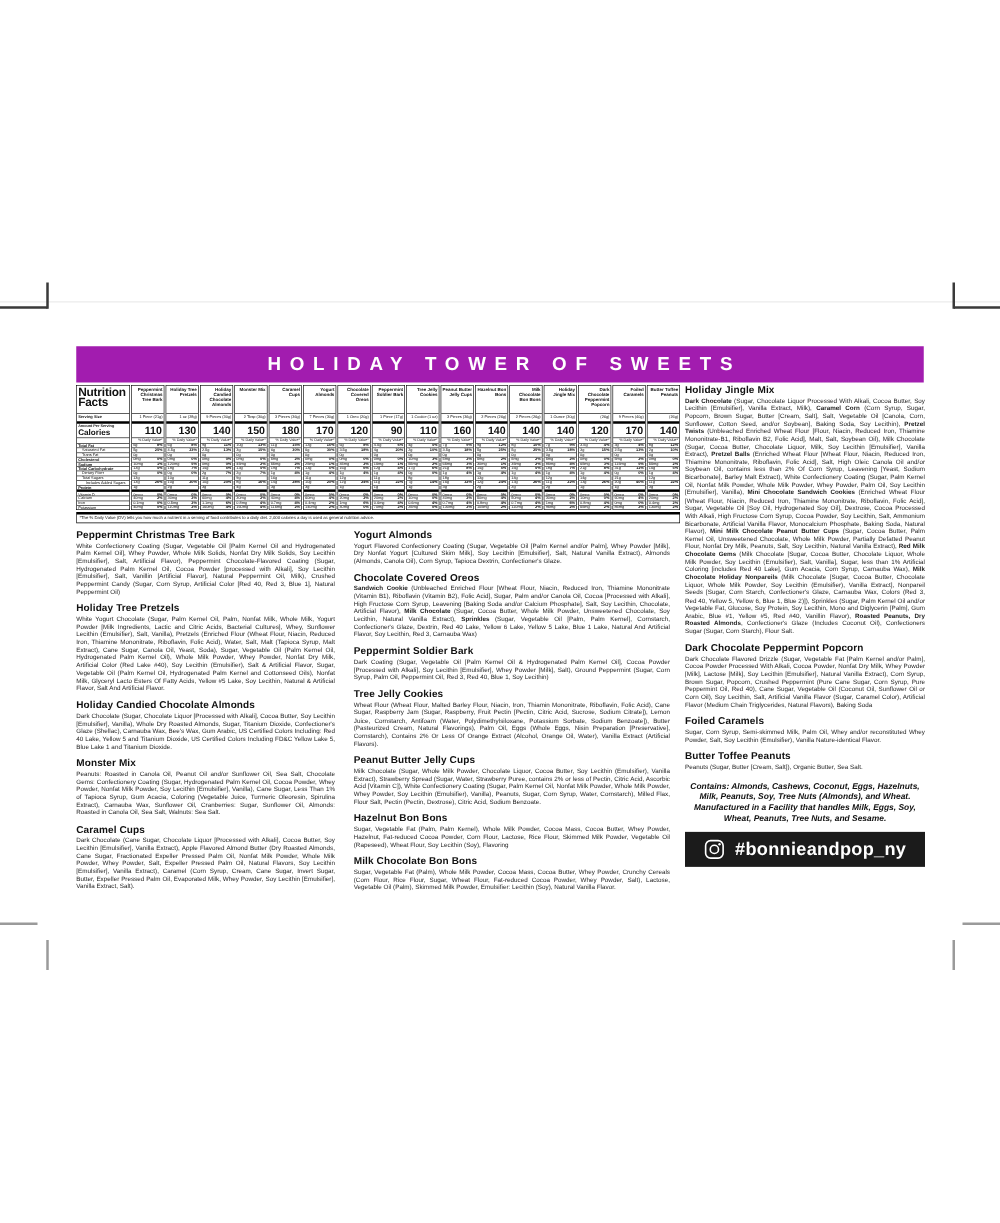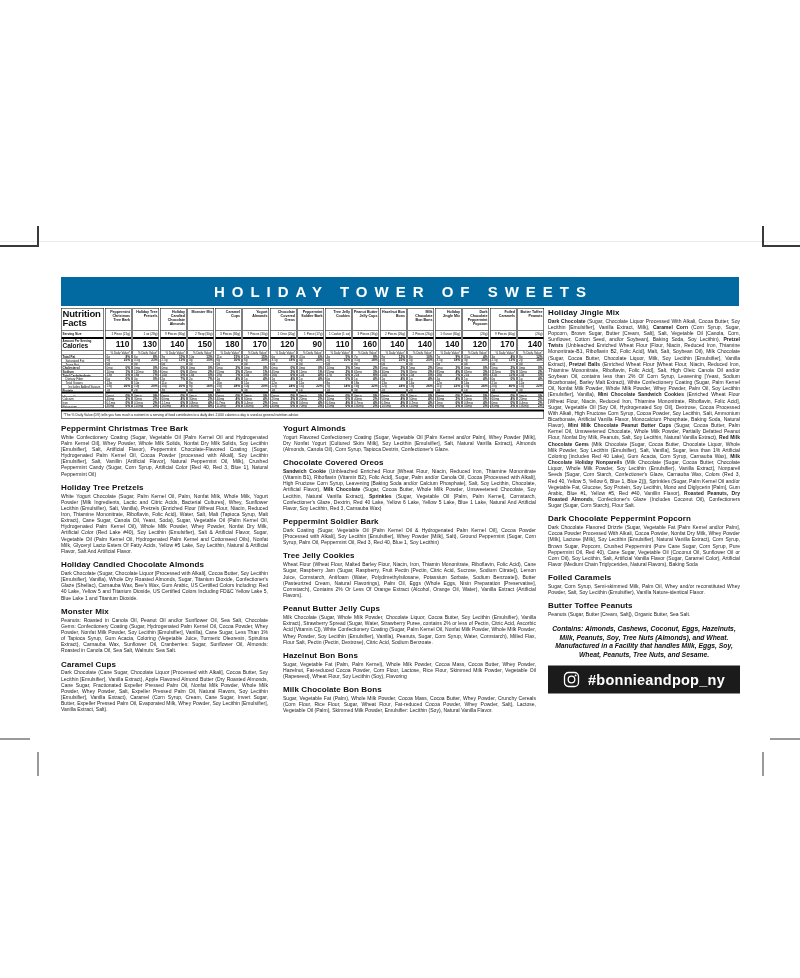--- a/index.html
+++ b/index.html
@@ -1,20 +1,20 @@
 <!DOCTYPE html>
 <html><head>
 <meta charset="utf-8">
 <style>
   html,body{margin:0;padding:0;background:#fff;}
   body{width:800px;height:978px;position:relative;font-family:"Liberation Sans",sans-serif;color:#111;overflow:hidden;}
   *{box-sizing:border-box;}
   .mark{position:absolute;}
   
-  .titlebar{position:absolute;left:61px;top:277px;width:678px;height:29px;background:#0369a1;
+  .titlebar{position:absolute;left:61px;top:277px;width:678px;height:29px;background:#a21caf;
     display:flex;align-items:center;justify-content:center;}
   .titlebar span{color:#fff;font-weight:700;font-size:15px;letter-spacing:7px;padding-left:7px;white-space:nowrap;}
   
   .ntable-wrap{position:absolute;left:61px;top:308px;width:968px;transform:scale(.5);transform-origin:0 0;}
   .ntable{display:flex;align-items:stretch;}
   .lblcol{width:86px;flex:none;border:1px solid #000;margin-right:2px;background:#fff;}
   .ncol{width:53px;flex:none;border:1px solid #000;margin-right:2px;background:#fff;}
   .ncol:last-child{margin-right:0;}
   .l-name{height:44px;padding:2px 1px 0 2px;}
   .nf1{font-size:19px;line-height:.92;font-weight:800;letter-spacing:-.3px;}

